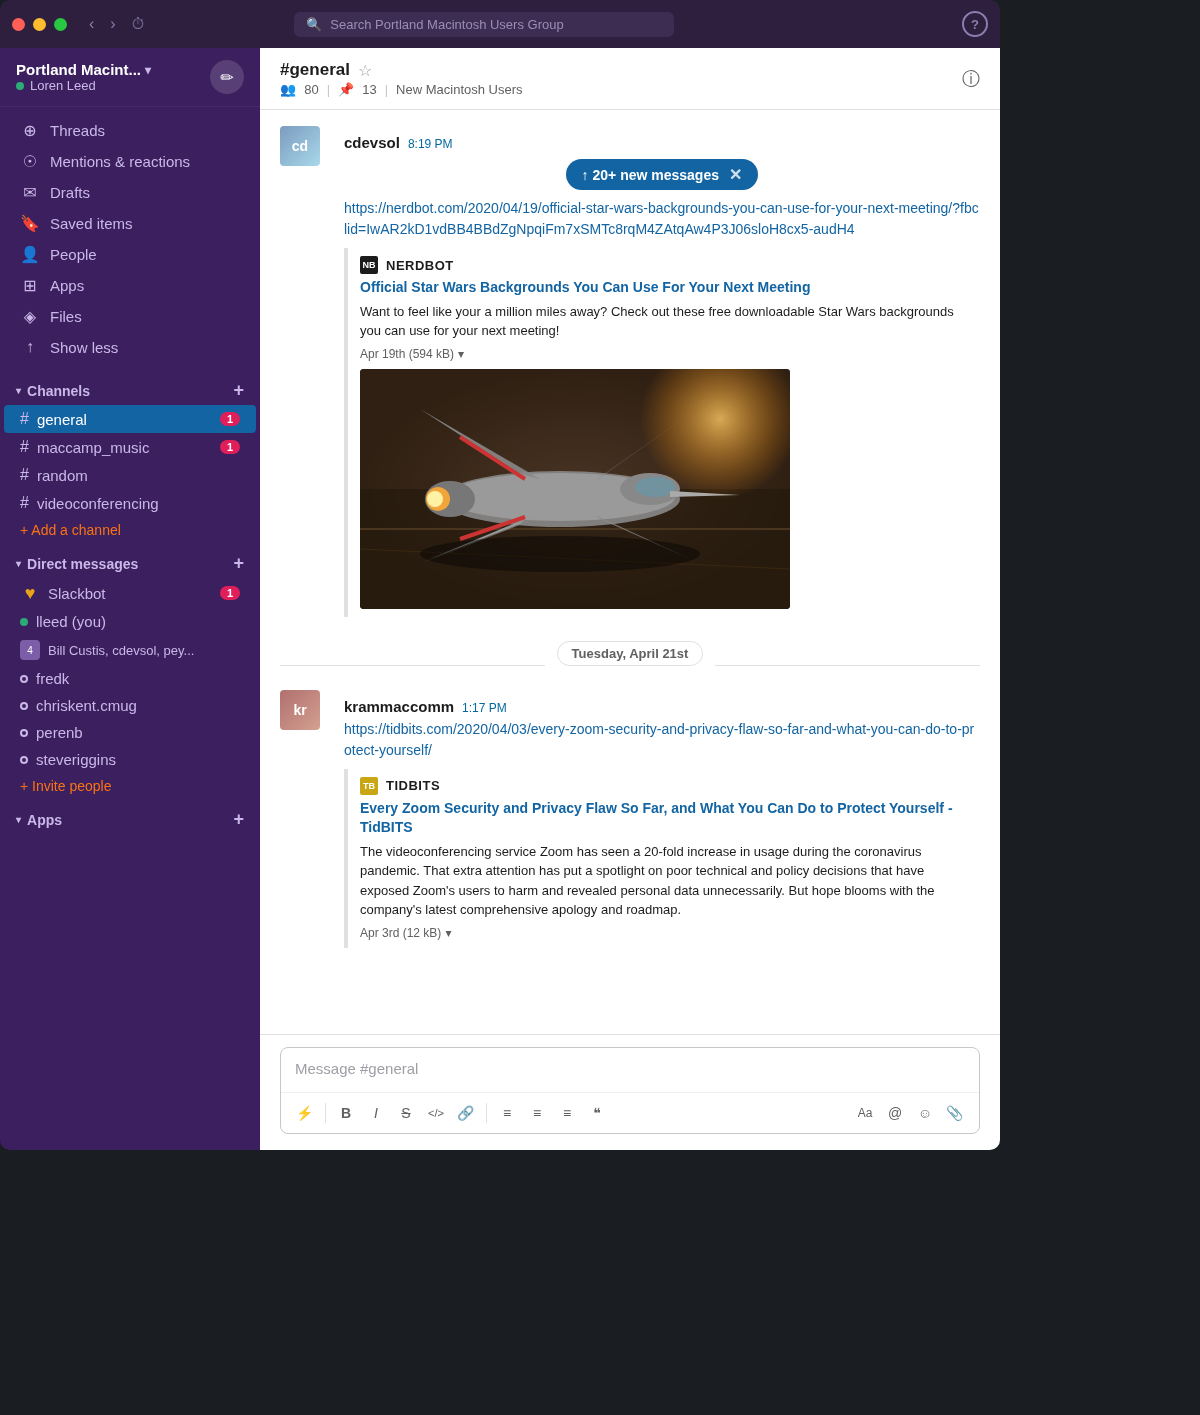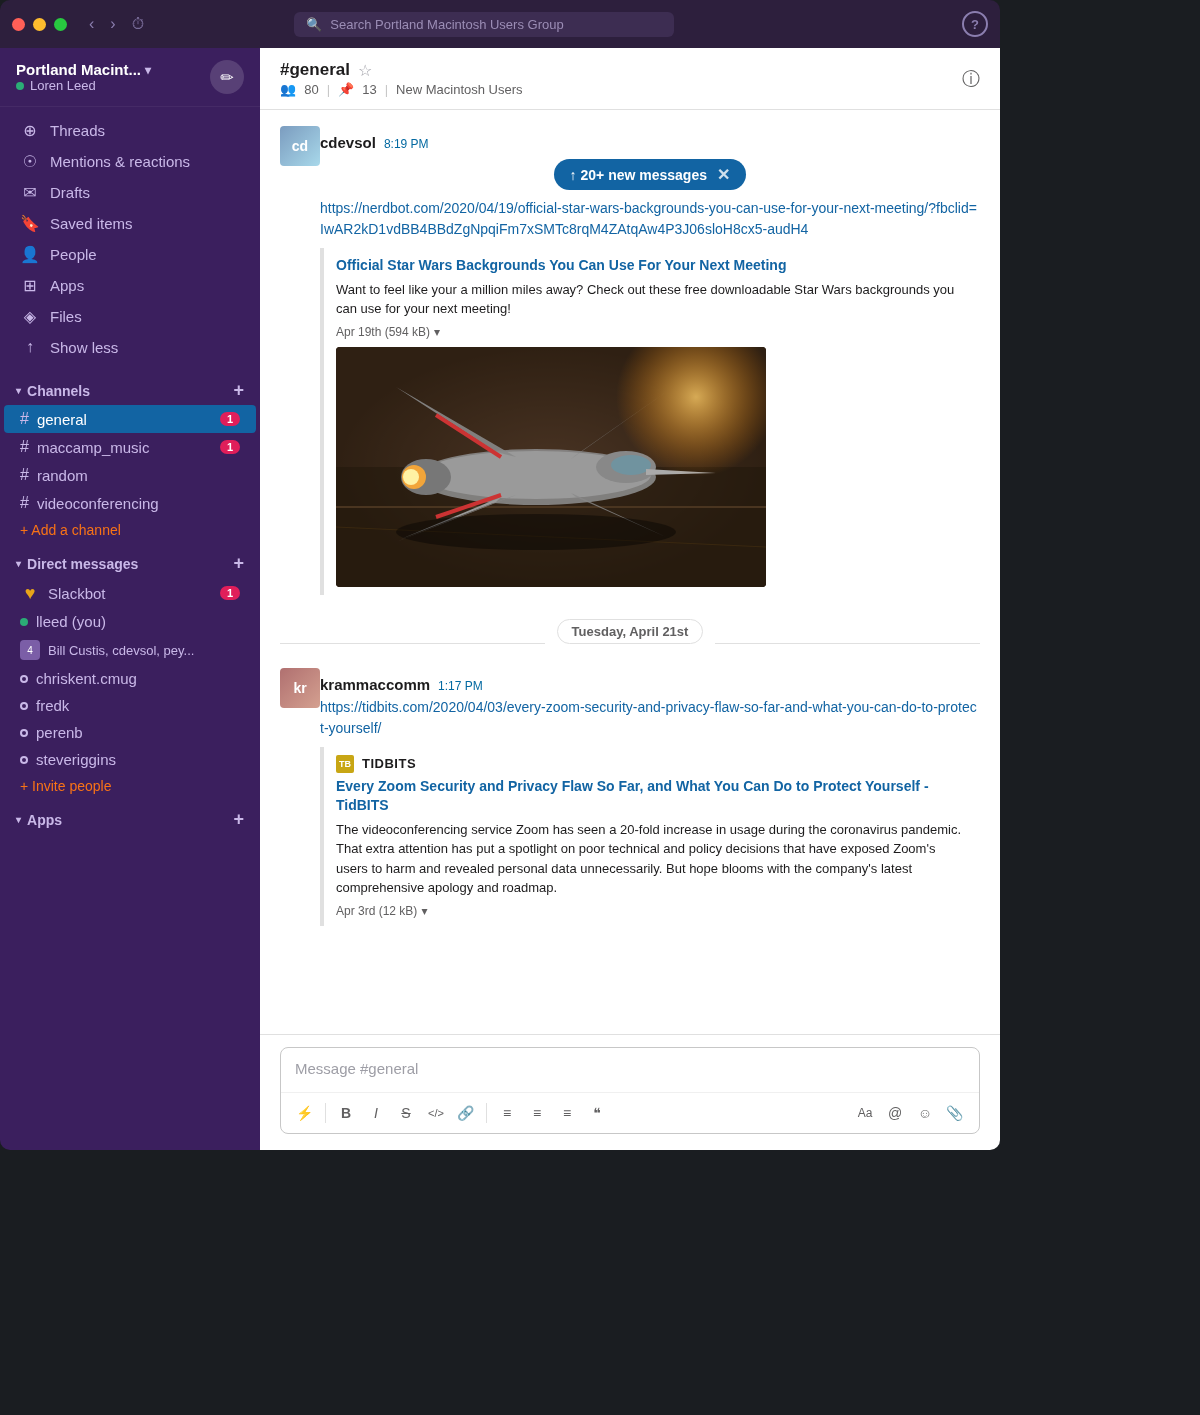--- a/index.html
+++ b/index.html
@@ -146,21 +146,21 @@
     }
     .channel-title { font-size: 17px; font-weight: 700; color: #1d1c1d; }
     .star-icon { color: #9e9ea6; font-size: 16px; cursor: pointer; }
     .channel-meta { display: flex; align-items: center; gap: 8px; color: #616061; font-size: 13px; margin-top: 2px; }
     .meta-divider { color: #c7c7c7; }
     .channel-info-btn { margin-left: auto; color: #616061; font-size: 18px; cursor: pointer; }
     .header-left { display: flex; flex-direction: column; flex: 1; }
 
     .messages-area { flex: 1; overflow-y: auto; padding: 0; }
 
-    .message-block { padding: 16px 20px; display: flex; gap: 0; }
+    .message-block { padding: 16px 20px; display: flex; gap: 24px; }
 
     .avatar { width: 40px; height: 40px; border-radius: 4px; flex-shrink: 0; overflow: hidden; }
     .avatar-img { width: 100%; height: 100%; object-fit: cover; background: #ccc; display: flex; align-items: center; justify-content: center; font-weight: bold; font-size: 14px; }
     .avatar-cdevsol { background: linear-gradient(135deg, #a8d8ea, #7b9cbf); }
 
     .message-content { flex: 1; margin-top: 8px; }
     .message-header { display: flex; align-items: baseline; gap: 8px; margin-bottom: 4px; }
     .message-author { font-weight: 700; font-size: 15px; color: #1d1c1d; }
     .message-time { font-size: 12px; color: #0369a1; }
     .message-link { color: #1264a3; text-decoration: none; font-size: 14px; line-height: 1.5; word-break: break-all; }
@@ -381,25 +381,25 @@
     <div class="dm-item">
       <div class="dm-online"></div>
       <span style="flex:1">lleed (you)</span>
     </div>
     <div class="dm-item">
       <div class="dm-group-icon">4</div>
       <span style="flex:1; font-size:13px;">Bill Custis, cdevsol, pey...</span>
     </div>
     <div class="dm-item">
       <div class="dm-offline"></div>
+      <span style="flex:1">fredk</span>
+    </div>
+    <div class="dm-item">
+      <div class="dm-offline"></div>
       <span style="flex:1">chriskent.cmug</span>
-    </div>
-    <div class="dm-item">
-      <div class="dm-offline"></div>
-      <span style="flex:1">fredk</span>
     </div>
     <div class="dm-item">
       <div class="dm-offline"></div>
       <span style="flex:1">perenb</span>
     </div>
     <div class="dm-item">
       <div class="dm-offline"></div>
       <span style="flex:1">steveriggins</span>
     </div>
     <div class="add-channel-btn">
@@ -446,20 +446,24 @@
             <span class="message-time">8:19 PM</span>
           </div>
           <div class="new-messages-banner">
             <div class="new-messages-pill">
               <span>↑  20+ new messages</span>
               <span class="new-messages-close">✕</span>
             </div>
           </div>
           <a class="message-link">https://nerdbot.com/2020/04/19/official-star-wars-backgrounds-you-can-use-for-your-next-meeting/?fbclid=IwAR2kD1vdBB4BBdZgNpqiFm7xSMTc8rqM4ZAtqAw4P3J06sloH8cx5-audH4</a>
           <div class="link-preview">
+            <div class="preview-source">
+              <div class="preview-source-logo">NB</div>
+              <span class="preview-source-name">NERDBOT</span>
+            </div>
             <div class="preview-title">Official Star Wars Backgrounds You Can Use For Your Next Meeting</div>
             <div class="preview-desc">Want to feel like your a million miles away? Check out these free downloadable Star Wars backgrounds you can use for your next meeting!</div>
             <div class="preview-meta">
               <span>Apr 19th (594 kB)</span>
               <span class="preview-caret">▾</span>
             </div>
             <div class="preview-image">
               <div class="preview-image-inner">
 
                 <svg width="430" height="240" viewBox="0 0 430 240">

